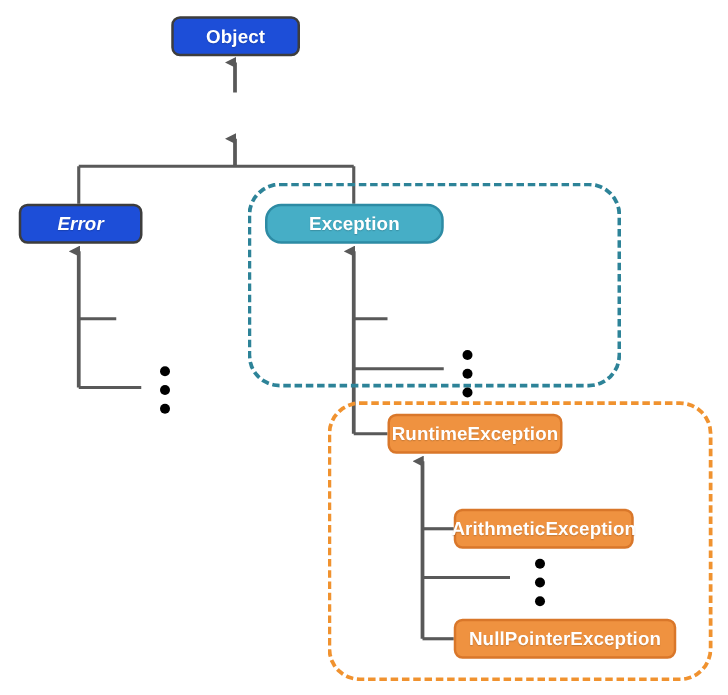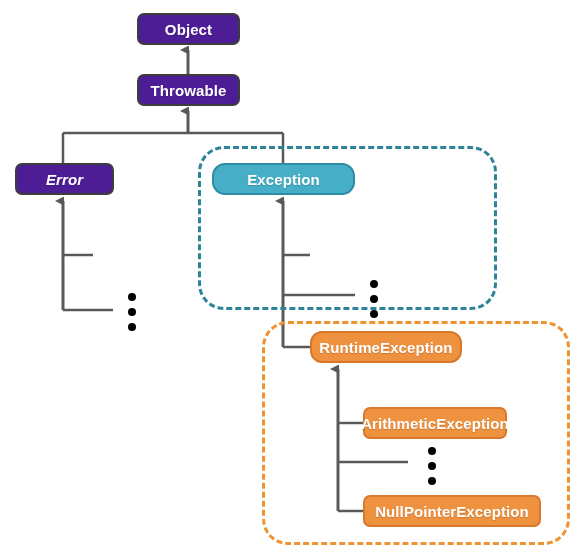--- a/index.html
+++ b/index.html
@@ -39,21 +39,21 @@
     border-style: solid;
     border-width: 2px;
     border-radius: 7px;
     color: #ffffff;
     font-weight: bold;
     letter-spacing: 0.1px;
     white-space: nowrap;
     text-shadow: 0 1px 1px rgba(0,0,0,0.18);
   }
   .node.gray {
-    background: #4c1d95;
+    background: #1d4ed8;
     border-color: #3d3d3d;
   }
   .node.teal {
     background: #46aec6;
     border-color: #2d8ba4;
     border-radius: 13px;
   }
   .node.orange {
     background: #ef9240;
     border-color: #d9772a;
@@ -108,24 +108,23 @@
       <path stroke-width="2.5" d="M338 423 L363 423"></path>
       <path stroke-width="2.5" d="M338 462 L408 462"></path>
       <path stroke-width="2.5" d="M338 511 L363 511"></path>
     </g>
   </svg>
 
   <div class="group-box" style="left: 198px; top: 146px; width: 299px; height: 164px; border-color: rgb(45, 131, 152);"></div>
   <div class="group-box" style="left: 262px; top: 321px; width: 308px; height: 224px; border-color: rgb(240, 146, 47);"></div>
 
   <div class="node gray" style="left: 137px; top: 13px; width: 103px; height: 32px; font-size: 15px;">Object</div>
-  <div class="node gray" style="left: 137px; top: 74px; width: 103px; height: 32px; font-size: 15px;">Throwable</div>
   <div class="node gray" style="left: 15px; top: 163px; width: 99px; height: 32px; font-size: 15px; font-style: italic;">Error</div>
   <div class="node teal" style="left: 212px; top: 163px; width: 143px; height: 32px; font-size: 15px;">Exception</div>
-  <div class="node orange" style="left: 310px; top: 331px; width: 152px; height: 32px; font-size: 15px; border-radius: 12px;">RuntimeException</div>
+  <div class="node orange" style="left: 310px; top: 331px; width: 140px; height: 32px; font-size: 15px;">RuntimeException</div>
   <div class="node orange" style="left: 363px; top: 407px; width: 144px; height: 32px; font-size: 15px;">ArithmeticException</div>
   <div class="node orange" style="left: 363px; top: 495px; width: 178px; height: 32px; font-size: 15px;">NullPointerException</div>
 
   <div class="ellipsis" style="left: 128px; top: 293px; width: 8px; height: 38px;">
       <i style="background: rgb(0, 0, 0);"></i>
       <i style="background: rgb(0, 0, 0);"></i>
       <i style="background: rgb(0, 0, 0);"></i>
     </div>
   <div class="ellipsis" style="left: 370px; top: 280px; width: 8px; height: 38px;">
       <i style="background: rgb(0, 0, 0);"></i>

